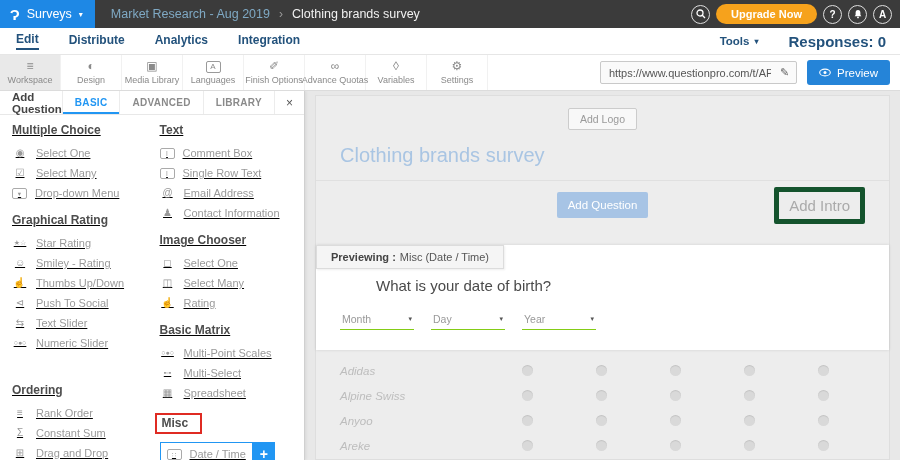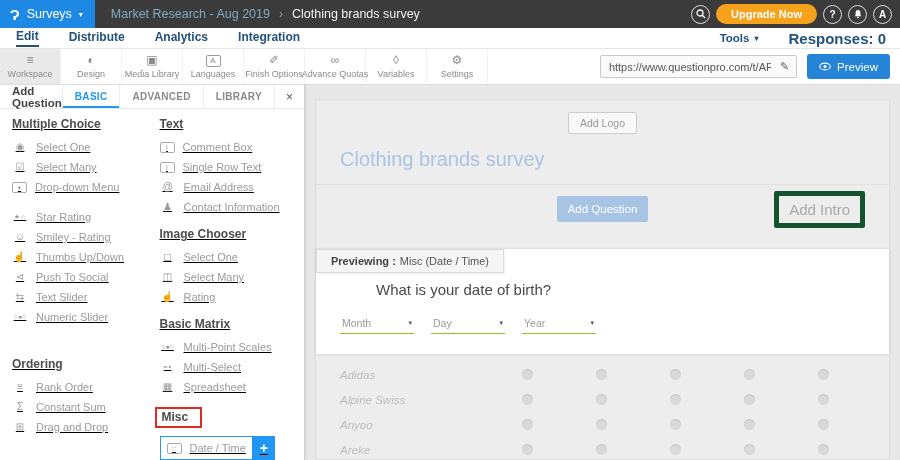--- a/index.html
+++ b/index.html
@@ -18,21 +18,21 @@
   .bc-sep { color:#9a9a9a; font-size:12px; }
   .bc-current { color:#f1f1f1; }
   .topbar-right { margin-left:auto; display:flex; align-items:center; gap:6px; padding-right:8px; }
   .circle-btn { width:19px; height:19px; border-radius:50%; border:1.5px solid #dedede; background:transparent;
                 color:#fff; font-size:10px; font-weight:bold; display:flex; align-items:center; justify-content:center;
                 cursor:pointer; flex:none; padding:0; }
   .upgrade { background:#f6a21c; color:#fff; border:none; border-radius:11px; height:20px; padding:0 15px;
              font-size:11px; font-weight:bold; cursor:pointer; font-family:inherit; }
 
   
-  .navbar { height:21px; background:#fff; border-bottom:1px solid #e6e6e6; display:flex; align-items:center;
+  .navbar { height:27px; background:#fff; border-bottom:1px solid #e6e6e6; display:flex; align-items:center;
             padding:0 14px 0 16px; flex:none; }
   .nav-tab { color:#23527c; font-size:12px; font-weight:bold; margin-right:30px; cursor:pointer; padding-bottom:2px; }
   .nav-tab.active { border-bottom:2px solid #23527c; }
   .nav-right { margin-left:auto; display:flex; align-items:center; gap:30px; }
   .tools { color:#23527c; font-size:11.5px; font-weight:bold; display:flex; align-items:center; gap:5px; cursor:pointer; }
   .tools .caret { color:#23527c; }
   .responses { color:#23527c; font-size:15px; font-weight:bold; cursor:pointer; }
 
   
   .toolbar { height:36px; background:#fff; border-bottom:1px solid #dcdcdc; display:flex; align-items:stretch; flex:none; }
@@ -74,21 +74,21 @@
   .qitem { display:flex; align-items:center; gap:8px; height:20px; color:#9a9a9a; font-size:11px; cursor:pointer; }
   .qicon { width:16px; flex:none; text-align:center; color:#999; font-size:10px; line-height:12px; }
   .qicon.boxed { border:1px solid #aaa; border-radius:2px; font-size:6.5px; width:15px; height:11px; line-height:9px; }
   .qicon.multi { font-size:7px; letter-spacing:0; }
   .sel-wrap { display:flex; align-items:stretch; margin:2px 0; }
   .sel-wrap .qitem { border:1px solid #2196f3; background:#fff; padding:0 6px; height:24px; }
   .add-plus { width:22px; height:24px; background:#2196f3; color:#fff; border:none; font-size:14px; font-weight:bold;
               cursor:pointer; line-height:22px; font-family:inherit; }
 
   
-  .survey-area { flex:1; padding:14px 10px 0 10px; overflow:hidden;border-radius:6px; }
+  .survey-area { flex:1; padding:4px 10px 0 10px; overflow:hidden;border-radius:6px; }
   .survey-panel { background:#ededed; border:1px solid #dedede; height:100%; padding:0 24px; position:relative; }
   .logo-row { text-align:center; padding-top:12px; }
   .add-logo { background:#f8f8f8; border:1px solid #ccc; color:#9a9a9a; font-size:10.5px; padding:4px 11px;
               border-radius:2px; cursor:pointer; font-family:inherit; }
   .title-block { border-bottom:1px solid #e0e0e0; margin:0 -24px; padding:0 24px; }
   .survey-title { font-size:20px; color:#a9c5e3; font-weight:normal; margin:14px 0 13px; cursor:pointer; }
   .action-row { position:relative; display:flex; justify-content:center; align-items:center; padding:11px 0; }
   .add-q { background:#a7c4e5; color:#fff; border:none; font-size:11.5px; padding:7px 11px; border-radius:2px;
            cursor:pointer; font-family:inherit; }
   .add-intro { position:absolute; right:0; background:transparent; border:5px solid #14532d; color:#aaa; font-size:15px;
@@ -239,20 +239,21 @@
               <div class="qitem">
                 <span class="qicon">☑</span>
                 <span class="qlabel">Select Many</span>
               </div>
               <div class="qitem">
                 <span class="qicon boxed">▾</span>
                 <span class="qlabel">Drop-down Menu</span>
               </div>
             </div>
             <div class="qsec">
+              <div class="qhead">Graphical Rating</div>
               <div class="qitem">
                 <span class="qicon multi">★☆</span>
                 <span class="qlabel">Star Rating</span>
               </div>
               <div class="qitem">
                 <span class="qicon">☺</span>
                 <span class="qlabel">Smiley - Rating</span>
               </div>
               <div class="qitem">
                 <span class="qicon">☝</span>

